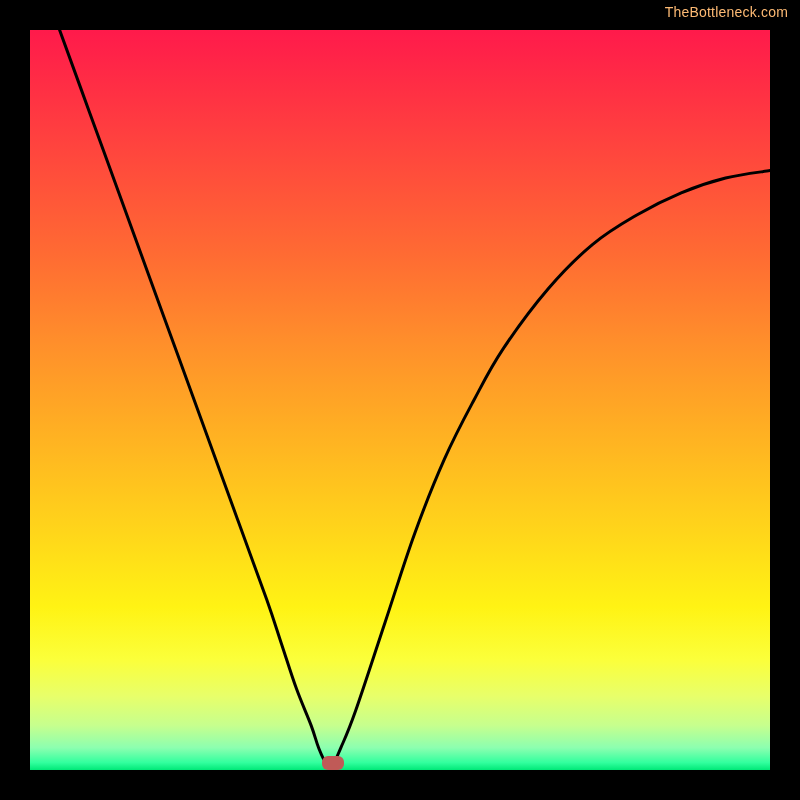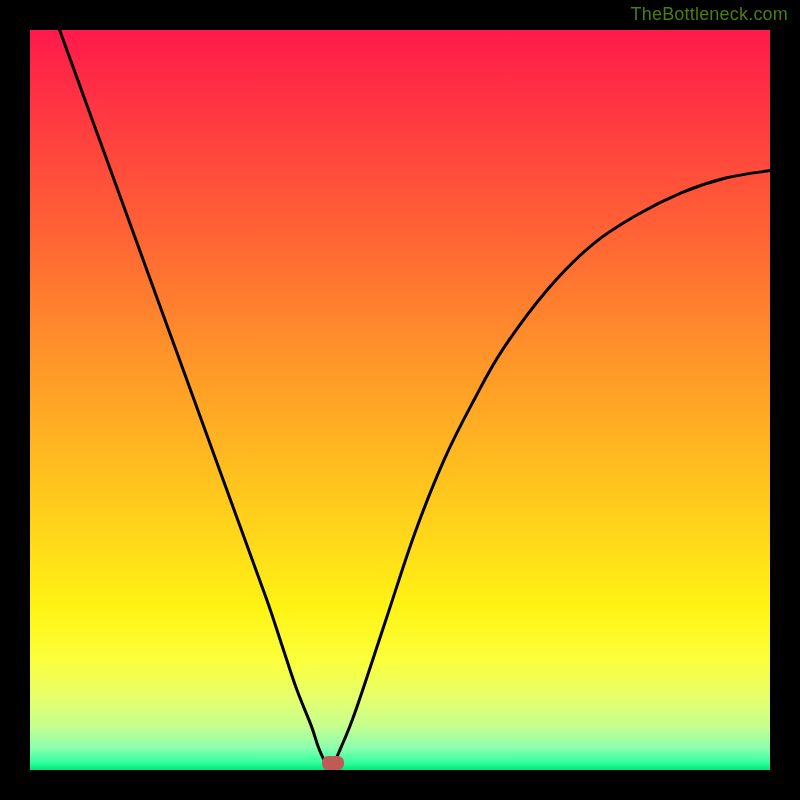--- a/index.html
+++ b/index.html
@@ -8,22 +8,22 @@
     position: relative;
     width: 800px;
     height: 800px;
     background: #000;
   }
   .watermark {
     position: absolute;
     top: 4px;
     right: 12px;
     font-family: Arial, Helvetica, sans-serif;
-    font-size: 18px;
-    color: #4d7c0f;
+    font-size: 14px;
+    color: #fdba74;
     font-weight: 500;
     letter-spacing: 0.2px;
     z-index: 5;
   }
   .plot {
     position: absolute;
     left: 30px;
     top: 30px;
     width: 740px;
     height: 740px;

